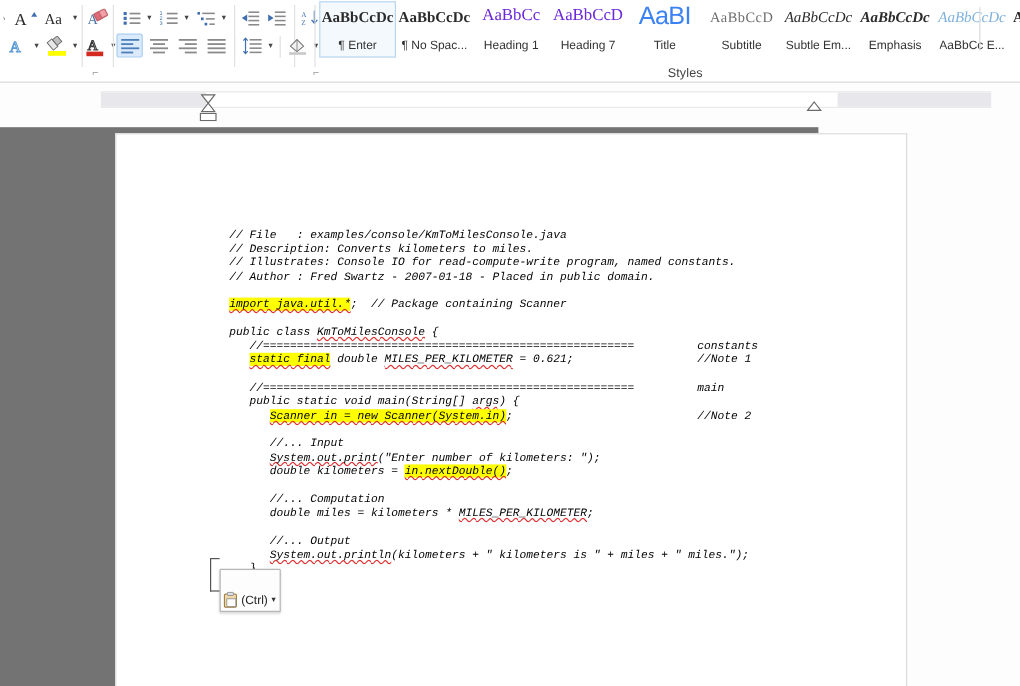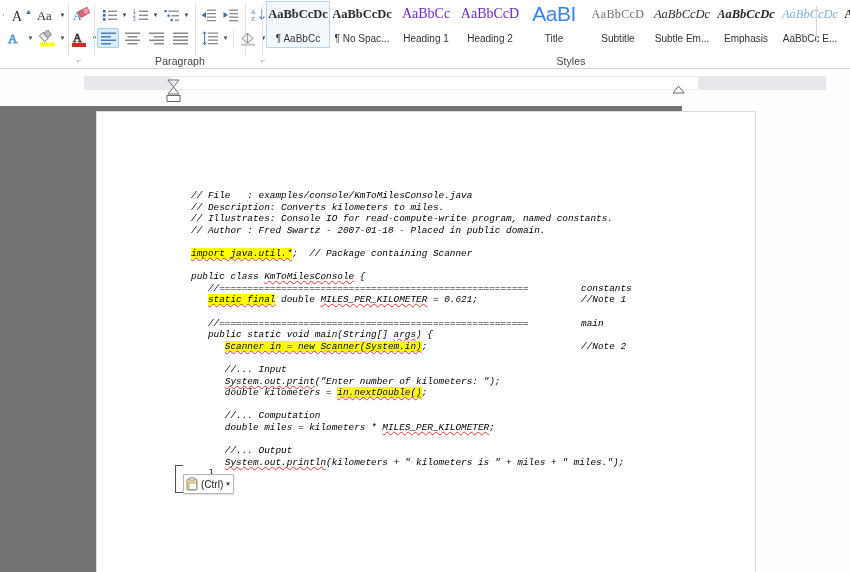--- a/index.html
+++ b/index.html
@@ -120,21 +120,21 @@
     text-decoration-skip-ink: none;
   }
   .rightnote { position: absolute; left: 390px; }
   .bracket {
     position: absolute; left: 78px; top: 353px; width: 7px; height: 26px;
     border-left: 1px solid #555; border-top: 1px solid #555; border-bottom: 1px solid #555;
   }
   
   .paste-tag {
     position: absolute; left: 86px; top: 362px;
-    height: 18px; padding: 0 3px 0 2px;
+    height: 18px; padding: 16px 3px 0 2px;
     background: #fdfdfd; border: 1px solid #b6b6b6;
     display: flex; align-items: center; gap: 2px;
     box-shadow: 0 1px 2px rgba(0,0,0,.14);
     cursor: pointer; border-radius: 1px;
   }
   .paste-tag span.lbl { font-size: 10px; color: #222; font-family:"Liberation Sans",sans-serif; }
   .paste-tag .cv { font-size: 7px; color: #333; margin-left:1px; }
 </style>
 </head>
 <body>
@@ -340,42 +340,41 @@
       <div class="caret" style="left:159px; top:28px;">▾</div>
 
       <div class="btn" style="left:170px; top:28px; width:22px; height:20px;">
         <svg width="16" height="15" viewBox="0 0 16 15" class="ico">
           <rect x="1" y="1.5" width="13" height="11" fill="none" stroke="#6f86a8" stroke-width="1"></rect>
           <path d="M7.5 1.5 L7.5 12.5 M1 7 L14 7" stroke="#9fb2cc" stroke-width=".9"></path>
         </svg>
       </div>
       <div class="caret" style="left:192px; top:28px;">▾</div>
 
-      <div class="grp-label" style="left:-30px; width:220px;">Paragraph</div>
       <div class="dlg-launcher" style="left:158px;">⌐</div>
     </div>
 
     <div class="rb-group" style="left:264px; width:586px;">
       <div class="grp-sep" style="left:-2px;"></div>
       <div class="styles-wrap" id="styles-gallery" style="left:2px;">
           <div class="style-item sel">
             <div class="style-prev sp-bold">AaBbCcDc</div>
-            <div class="style-name">¶ AaBbCc</div>
+            <div class="style-name">¶ Enter</div>
           </div>
           <div class="style-item">
             <div class="style-prev sp-bold">AaBbCcDc</div>
             <div class="style-name">¶ No Spac...</div>
           </div>
           <div class="style-item">
             <div class="style-prev sp-h">AaBbCc</div>
             <div class="style-name">Heading 1</div>
           </div>
           <div class="style-item">
             <div class="style-prev sp-h">AaBbCcD</div>
-            <div class="style-name">Heading 2</div>
+            <div class="style-name">Heading 7</div>
           </div>
           <div class="style-item">
             <div class="style-prev sp-title">AaBI</div>
             <div class="style-name">Title</div>
           </div>
           <div class="style-item">
             <div class="style-prev sp-sub">AaBbCcD</div>
             <div class="style-name">Subtitle</div>
           </div>
           <div class="style-item">

